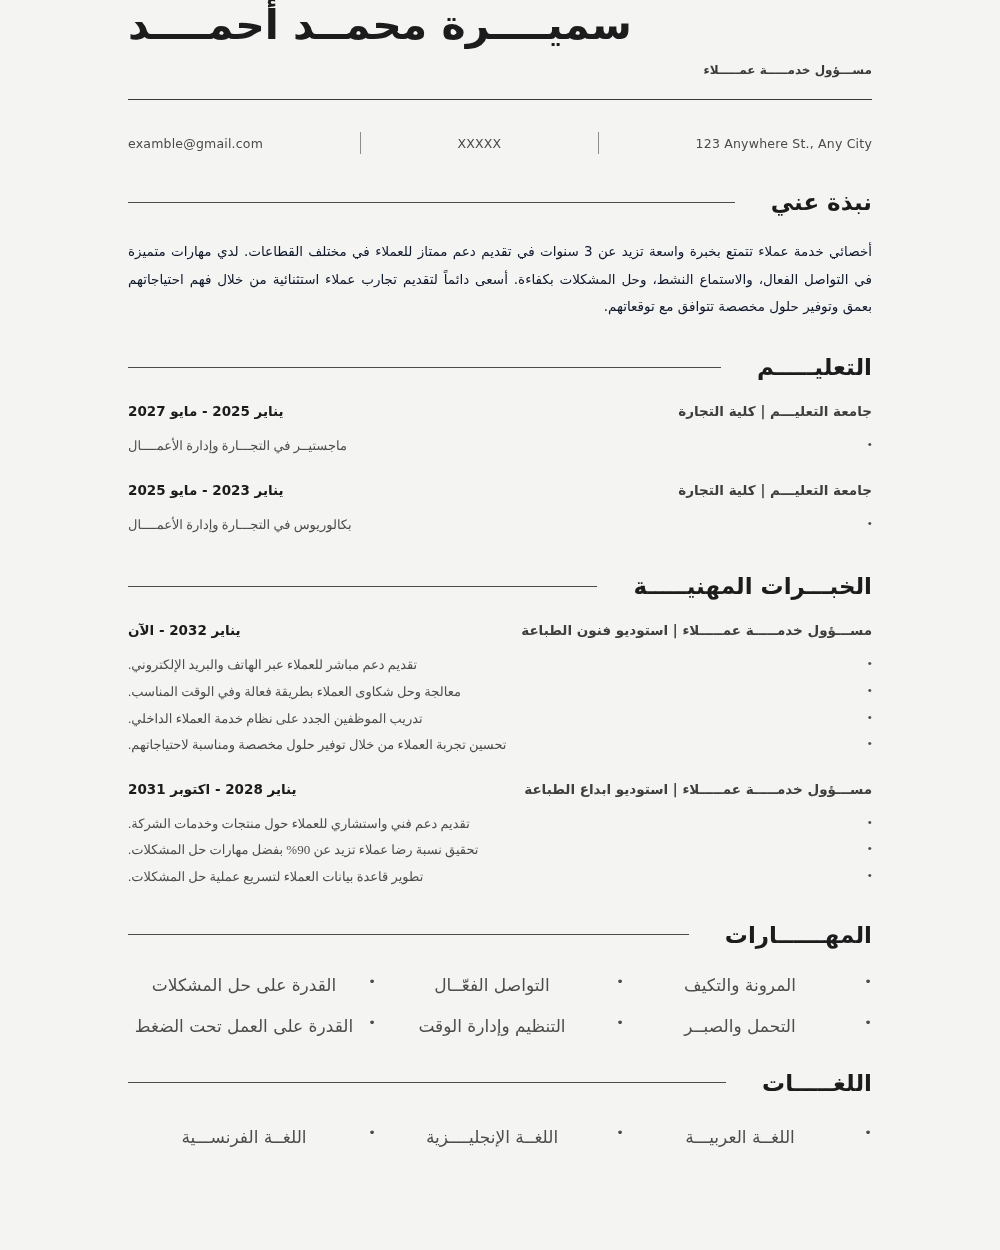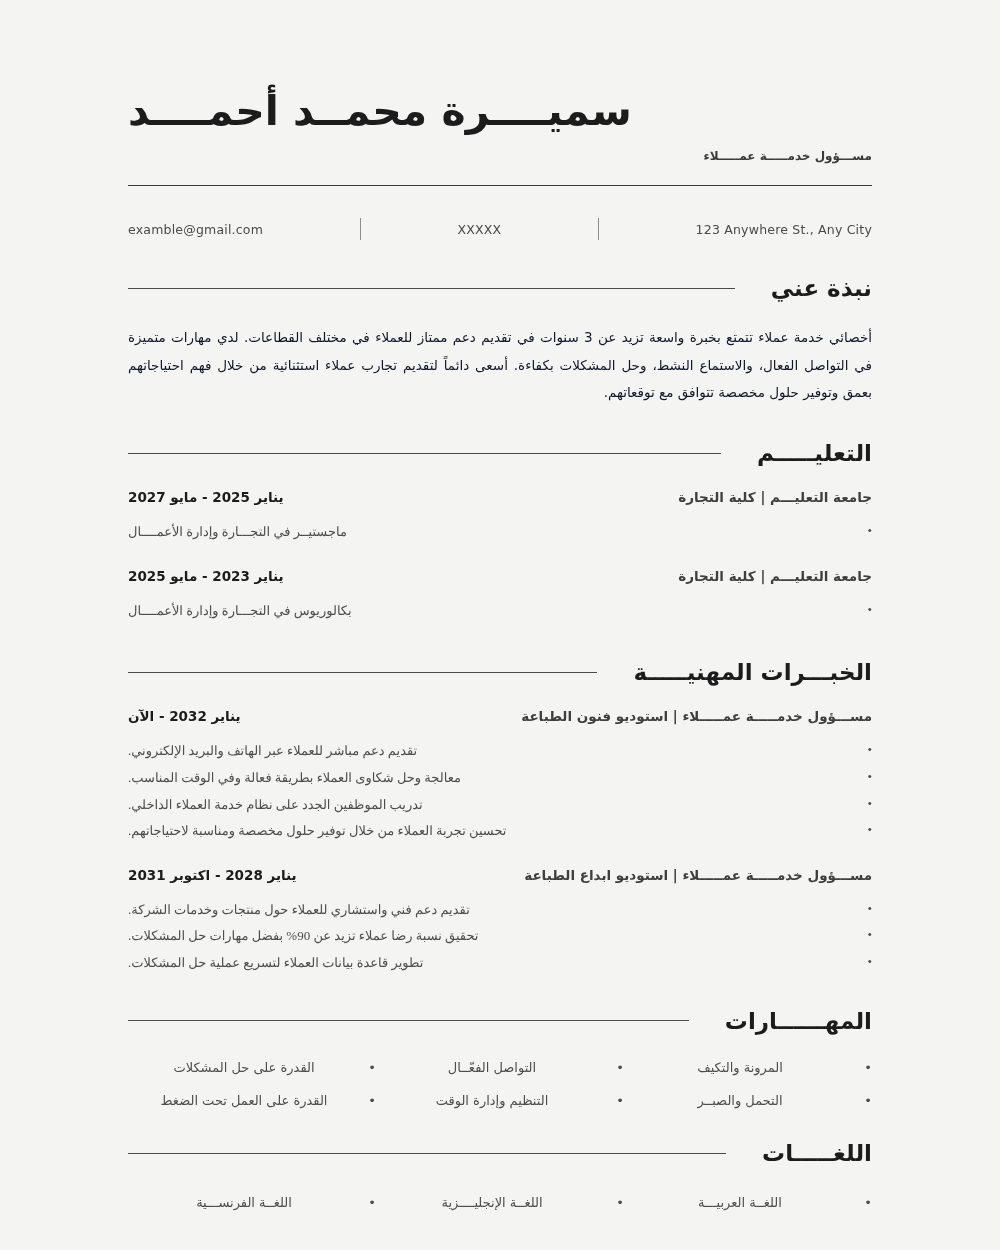--- a/index.html
+++ b/index.html
@@ -20,21 +20,20 @@
   .page {
     position: relative;
     width: 1000px;
     height: 1250px;
     padding: 0 128px;
     background: #f4f4f3;
   }
 
   
   .header {
-    padding-top: 86px;
     text-align: left;
   }
 
   .name {
     font-size: 41px;
     font-weight: 700;
     letter-spacing: 0.5px;
     color: #1c1c1c;
     line-height: 1.25;
     direction: rtl;
@@ -181,21 +180,21 @@
   .grid {
     margin-top: 18px;
     display: grid;
     grid-template-columns: repeat(3, 1fr);
     direction: rtl;
     row-gap: 8px;
   }
 
   .grid-cell {
     position: relative;
-    font-size: 13px;
+    font-size: 17px;
     line-height: 1.95;
     color: #4d4d4d;
     padding-right: 16px;
     text-align: center;
     direction: rtl;
   }
 
   .grid-cell::before {
     content: "\2022";
     position: absolute;

